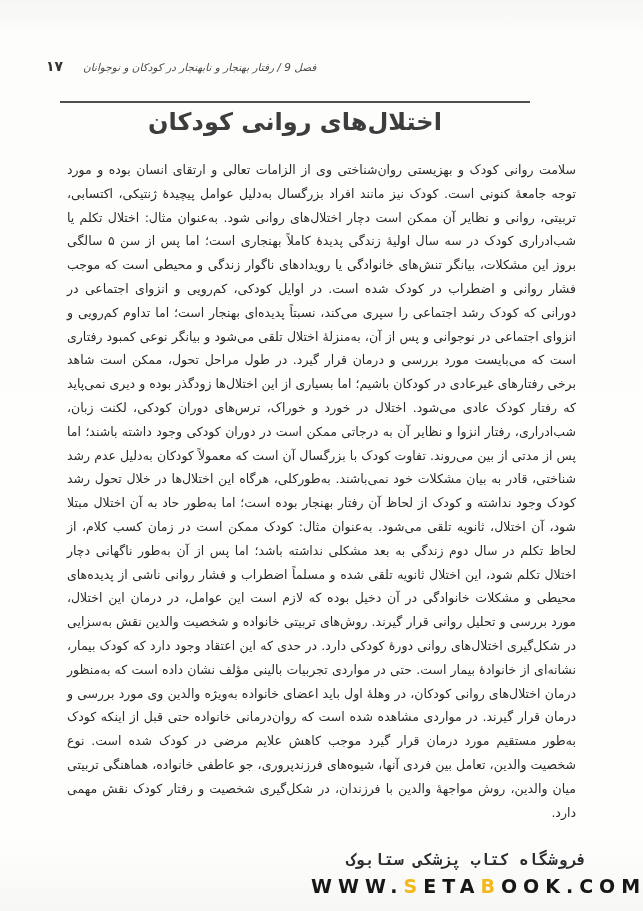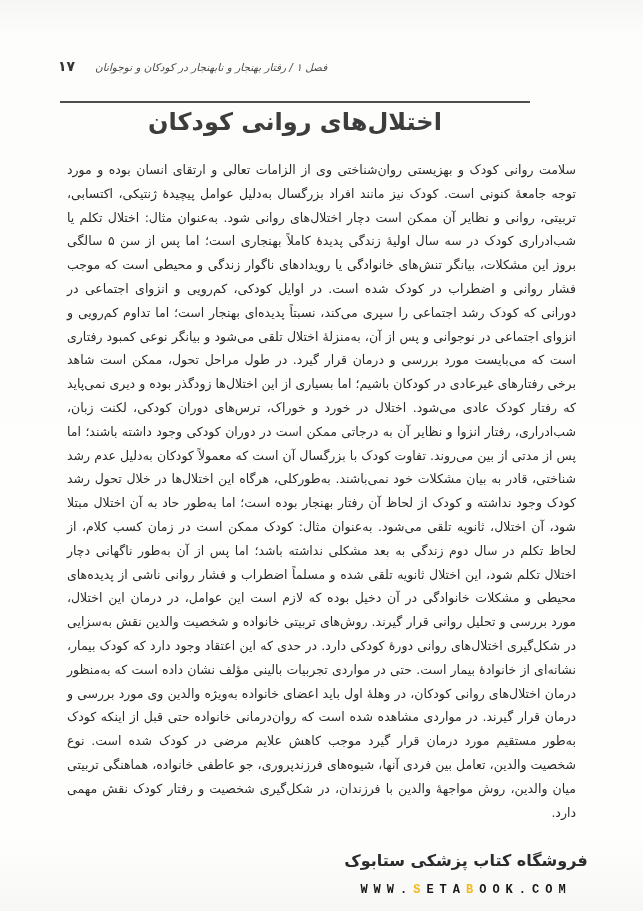--- a/index.html
+++ b/index.html
@@ -7,21 +7,21 @@
     position:relative;
     width:643px;height:911px;
     margin:0 auto;
     background:linear-gradient(#f6f6f4 0%, #fdfdfc 4%, #fefefd 92%, #f7f7f5 100%);
     font-family:"DejaVu Sans", sans-serif;
     overflow:hidden;
     color:#2e2e2e;
   }
   
   .running-head{
-    position:absolute;top:58px;left:58px;
+    position:absolute;top:58px;left:46px;
     display:flex;align-items:baseline;gap:20px;
   }
   .pagenum{font-size:14px;font-weight:bold;color:#353535;}
   .chapter{
     direction:rtl;unicode-bidi:isolate;
     font-size:10.5px;font-style:italic;color:#4a4a4a;letter-spacing:.2px;
   }
   
   .title-rule{
     position:absolute;top:101px;left:60px;width:470px;height:2px;
@@ -60,36 +60,36 @@
     direction:rtl;
     font-size:10.5px;color:#aaaaac;margin-top:2px;letter-spacing:.2px;
   }
   .logo-divider{width:1px;height:52px;background:#d9d9d9;margin-right:10px;}
   .chevrons{display:block;}
   .footer-right{
     position:absolute;right:22px;bottom:6px;width:310px;text-align:center;
   }
   .store-name{
     direction:rtl;
-    font-size:16px;font-weight:bold;color:#2d2d2f;margin-bottom:13px;
+    font-size:16px;font-weight:bold;color:#2d2d2f;margin-bottom:5px;font-family:Liberation Mono, monospace;
   }
   .website{
-    font-size:12px;font-weight:bold;color:#171717;
-    letter-spacing:6px;white-space:nowrap;font-family:Liberation Mono, monospace;
+    font-size:19px;font-weight:bold;color:#171717;
+    letter-spacing:6px;white-space:nowrap;
   }
   .website .gold{color:#f5b81c;}
 </style>
 </head>
 <body>
 
 <div class="page">
 
   <div class="running-head">
     <span class="pagenum">۱۷</span>
-    <span class="chapter">فصل ۱ / رفتار بهنجار و نابهنجار در کودکان و نوجوانان</span>
+    <span class="chapter">فصل 9 / رفتار بهنجار و نابهنجار در کودکان و نوجوانان</span>
   </div>
 
   <div class="title-rule"></div>
 
   <h1 class="page-title">اختلال‌های روانی کودکان</h1>
 
   <div class="body-text">
     <p>سلامت روانی کودک و بهزیستی روان‌شناختی وی از الزامات تعالی و ارتقای انسان بوده و مورد توجه جامعهٔ کنونی است. کودک نیز مانند افراد بزرگسال به‌دلیل عوامل پیچیدهٔ ژنتیکی، اکتسابی، تربیتی، روانی و نظایر آن ممکن است دچار اختلال‌های روانی شود. به‌عنوان مثال: اختلال تکلم یا شب‌ادراری کودک در سه سال اولیهٔ زندگی پدیدهٔ کاملاً بهنجاری است؛ اما پس از سن ۵ سالگی بروز این مشکلات، بیانگر تنش‌های خانوادگی یا رویدادهای ناگوار زندگی و محیطی است که موجب فشار روانی و اضطراب در کودک شده است. در اوایل کودکی، کم‌رویی و انزوای اجتماعی در دورانی که کودک رشد اجتماعی را سپری می‌کند، نسبتاً پدیده‌ای بهنجار است؛ اما تداوم کم‌رویی و انزوای اجتماعی در نوجوانی و پس از آن، به‌منزلهٔ اختلال تلقی می‌شود و بیانگر نوعی کمبود رفتاری است که می‌بایست مورد بررسی و درمان قرار گیرد. در طول مراحل تحول، ممکن است شاهد برخی رفتارهای غیرعادی در کودکان باشیم؛ اما بسیاری از این اختلال‌ها زودگذر بوده و دیری نمی‌پاید که رفتار کودک عادی می‌شود. اختلال در خورد و خوراک، ترس‌های دوران کودکی، لکنت زبان، شب‌ادراری، رفتار انزوا و نظایر آن به درجاتی ممکن است در دوران کودکی وجود داشته باشند؛ اما پس از مدتی از بین می‌روند. تفاوت کودک با بزرگسال آن است که معمولاً کودکان به‌دلیل عدم رشد شناختی، قادر به بیان مشکلات خود نمی‌باشند. به‌طورکلی، هرگاه این اختلال‌ها در خلال تحول رشد کودک وجود نداشته و کودک از لحاظ آن رفتار بهنجار بوده است؛ اما به‌طور حاد به آن اختلال مبتلا شود، آن اختلال، ثانویه تلقی می‌شود. به‌عنوان مثال: کودک ممکن است در زمان کسب کلام، از لحاظ تکلم در سال دوم زندگی به بعد مشکلی نداشته باشد؛ اما پس از آن به‌طور ناگهانی دچار اختلال تکلم شود، این اختلال ثانویه تلقی شده و مسلماً اضطراب و فشار روانی ناشی از پدیده‌های محیطی و مشکلات خانوادگی در آن دخیل بوده که لازم است این عوامل، در درمان این اختلال، مورد بررسی و تحلیل روانی قرار گیرند. روش‌های تربیتی خانواده و شخصیت والدین نقش به‌سزایی در شکل‌گیری اختلال‌های روانی دورهٔ کودکی دارد. در حدی که این اعتقاد وجود دارد که کودک بیمار، نشانه‌ای از خانوادهٔ بیمار است. حتی در مواردی تجربیات بالینی مؤلف نشان داده است که به‌منظور درمان اختلال‌های روانی کودکان، در وهلهٔ اول باید اعضای خانواده به‌ویژه والدین وی مورد بررسی و درمان قرار گیرند. در مواردی مشاهده شده است که روان‌درمانی خانواده حتی قبل از اینکه کودک به‌طور مستقیم مورد درمان قرار گیرد موجب کاهش علایم مرضی در کودک شده است. نوع شخصیت والدین، تعامل بین فردی آنها، شیوه‌های فرزندپروری، جو عاطفی خانواده، هماهنگی تربیتی میان والدین، روش مواجههٔ والدین با فرزندان، در شکل‌گیری شخصیت و رفتار کودک نقش مهمی دارد.</p>
     <p class="indent">درمان قطعی اختلال‌های روانی کودک زمانی امکان‌پذیر است که شخصیت والدین و روش‌های</p>
   </div>

